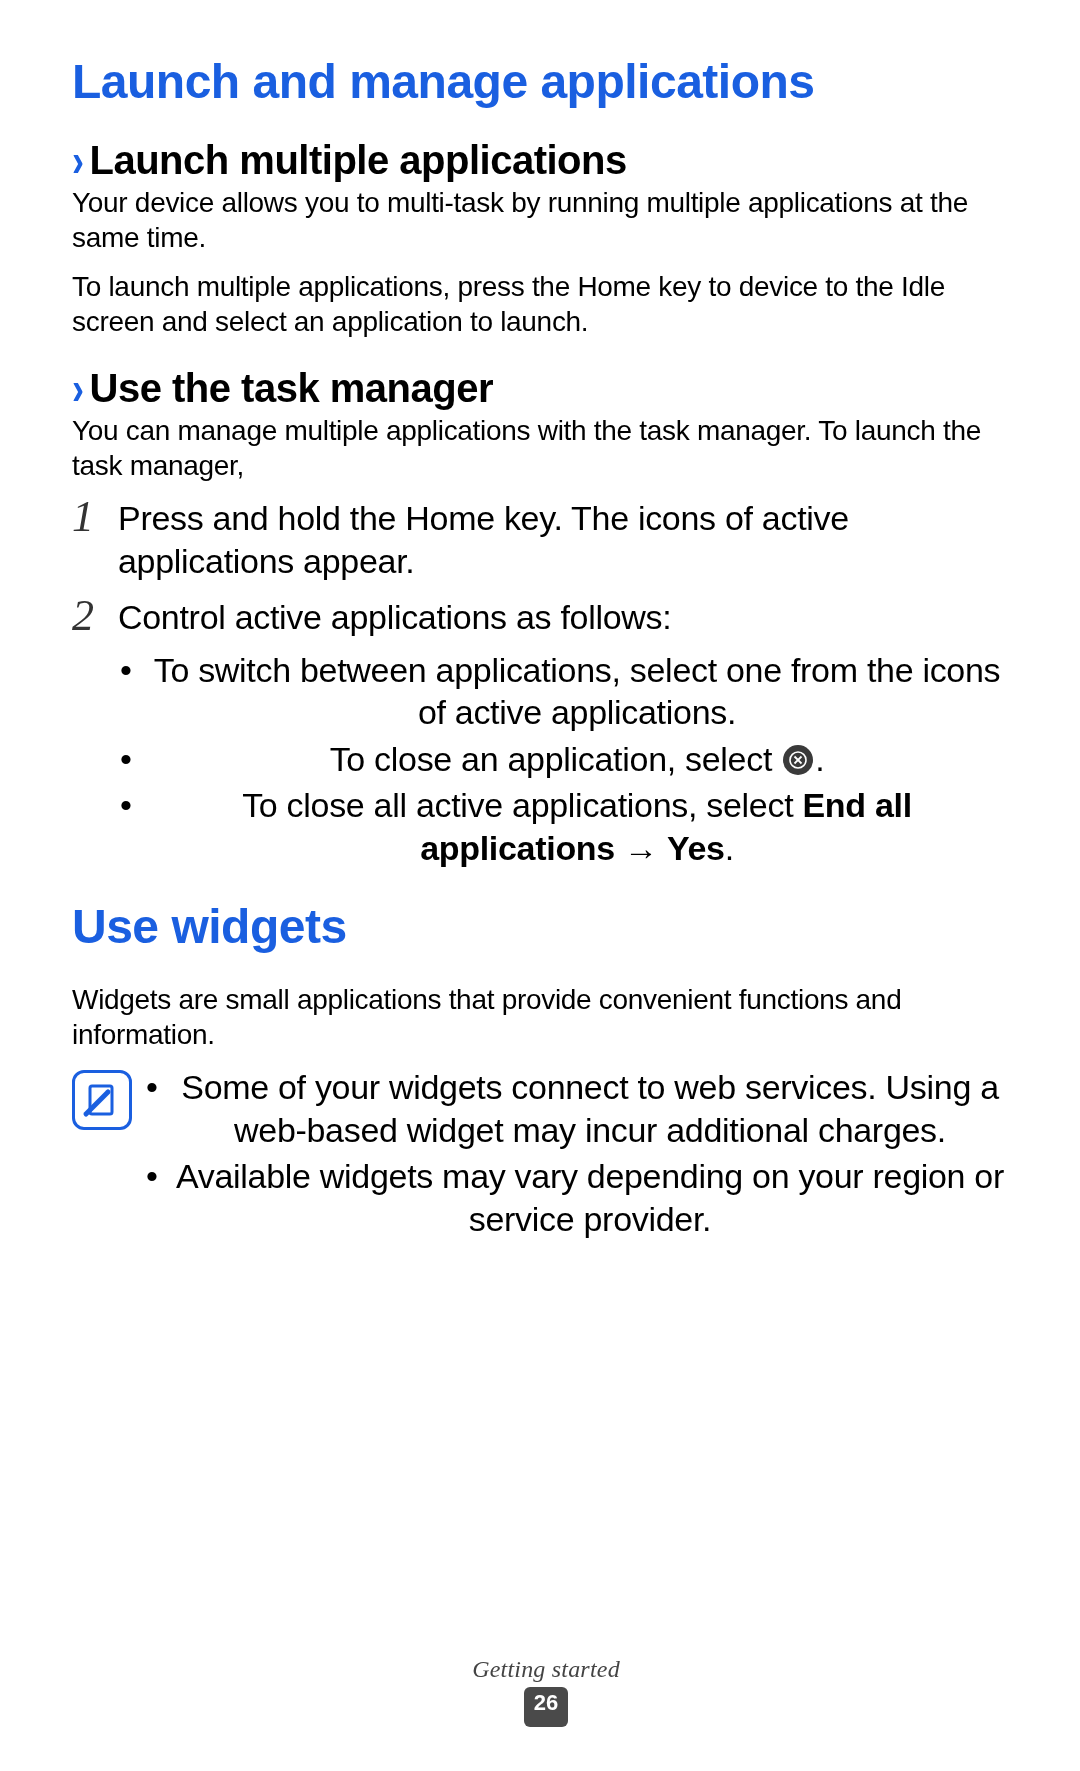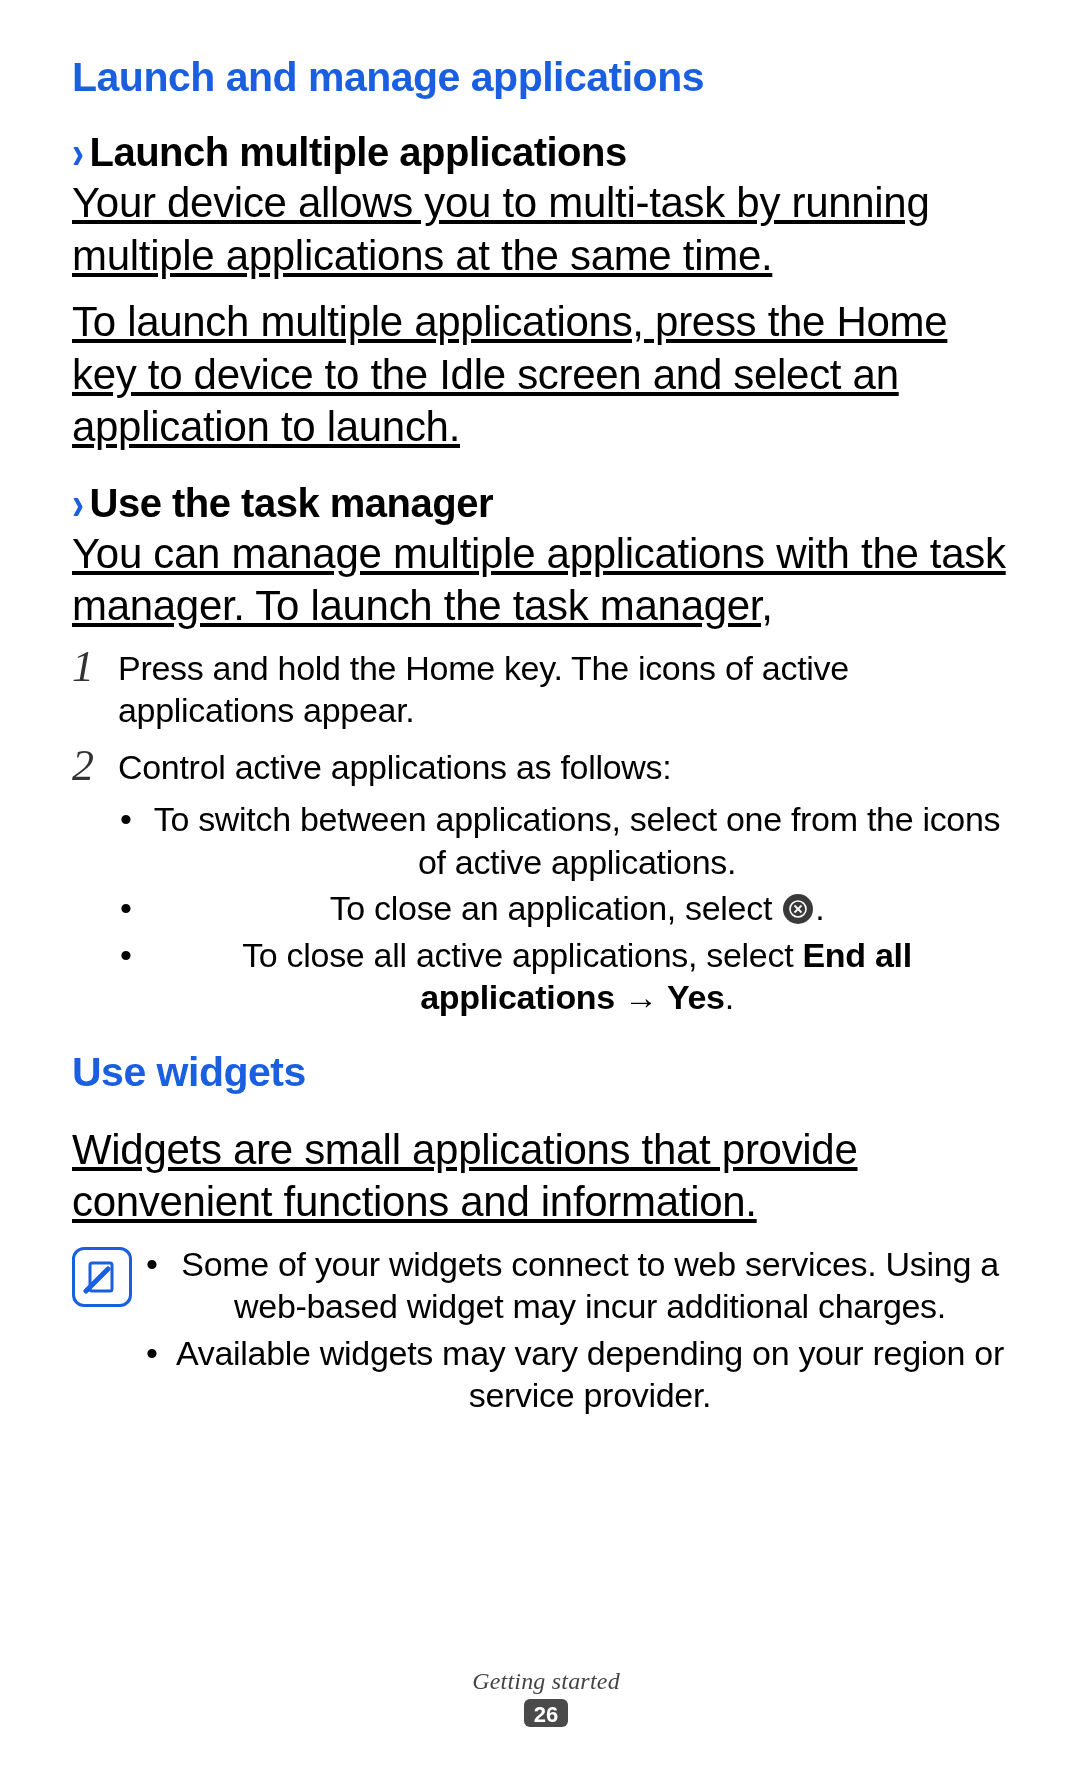--- a/index.html
+++ b/index.html
@@ -23,21 +23,21 @@
   .page {
     position: absolute;
     left: 72px;
     right: 72px;
     top: 54px;
     bottom: 120px;
   }
   .h1 {
     color: var(--blue);
     font-weight: 700;
-    font-size: 41px;
+    font-size: 48px;
     line-height: 1.15;
     margin: 0 0 28px 0;
     letter-spacing: -0.5px;
   }
   .h2 {
     font-weight: 700;
     font-size: 40px;
     line-height: 1.15;
     margin: 26px 0 2px 0;
     display: flex;
@@ -46,25 +46,24 @@
   }
   .h2 .chev {
     color: var(--blue);
     font-weight: 900;
     font-size: 36px;
     margin-right: 6px;
     display: inline-block;
     transform: scaleY(1.3);
   }
   .body {
-    font-size: 42px;
+    font-size: 28px;
     line-height: 1.25;
     margin: 0 0 14px 0;
     letter-spacing: -0.3px;
-    text-decoration: underline;
   }
   .numlist {
     margin: 10px 0 26px 0;
   }
   .numitem {
     display: flex;
     align-items: flex-start;
     margin-bottom: 14px;
   }
   .numitem .num {
@@ -154,21 +153,21 @@
   .footer-label {
     font-style: italic;
     font-size: 24px;
     color: #444;
     font-family: Georgia, "Times New Roman", serif;
     letter-spacing: 0.2px;
   }
   .footer-page {
     margin: 4px auto 0 auto;
     width: 44px;
-    height: 28px;
+    height: 40px;
     background: #4a4a4a;
     border-radius: 6px;
     color: #fff;
     font-size: 22px;
     line-height: 32px;
     font-weight: 600;
   }
 </style>
 </head>
 <body>

